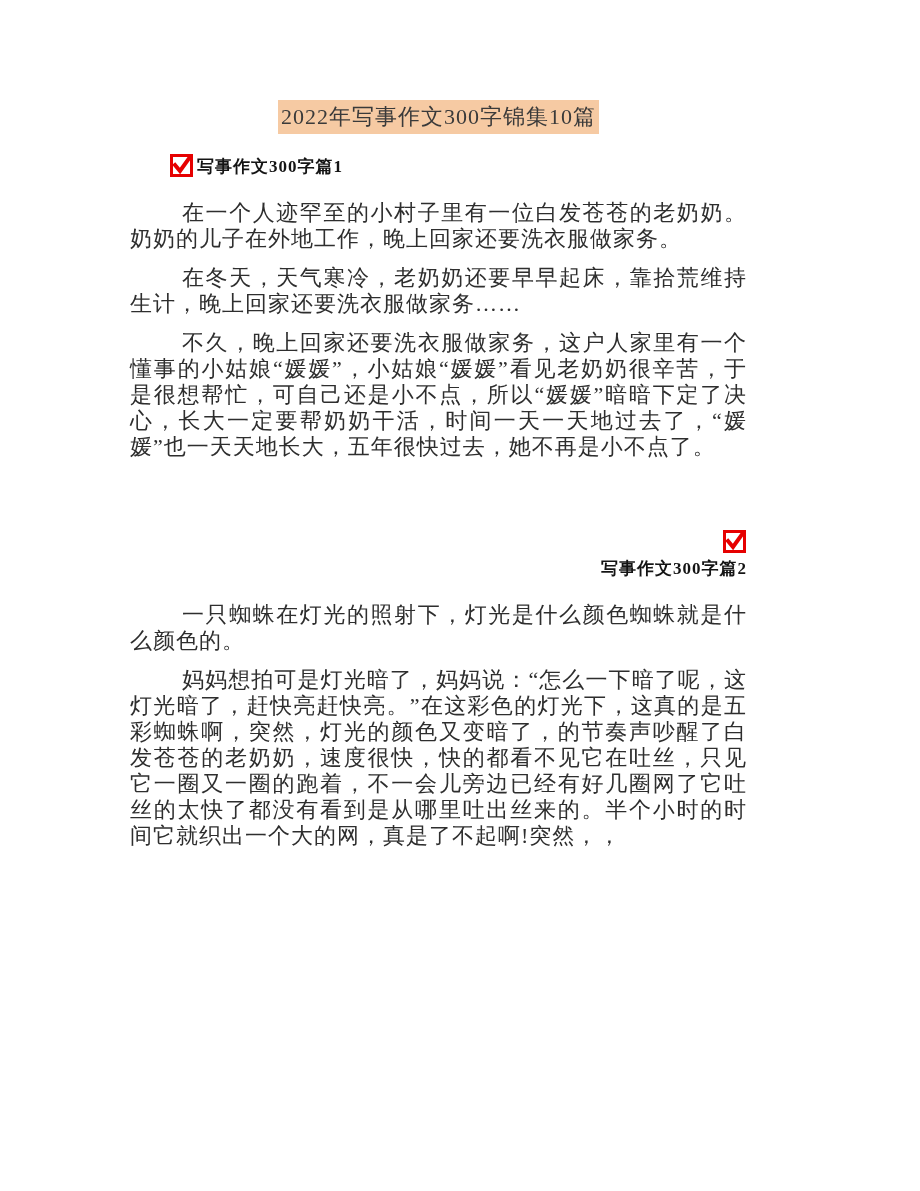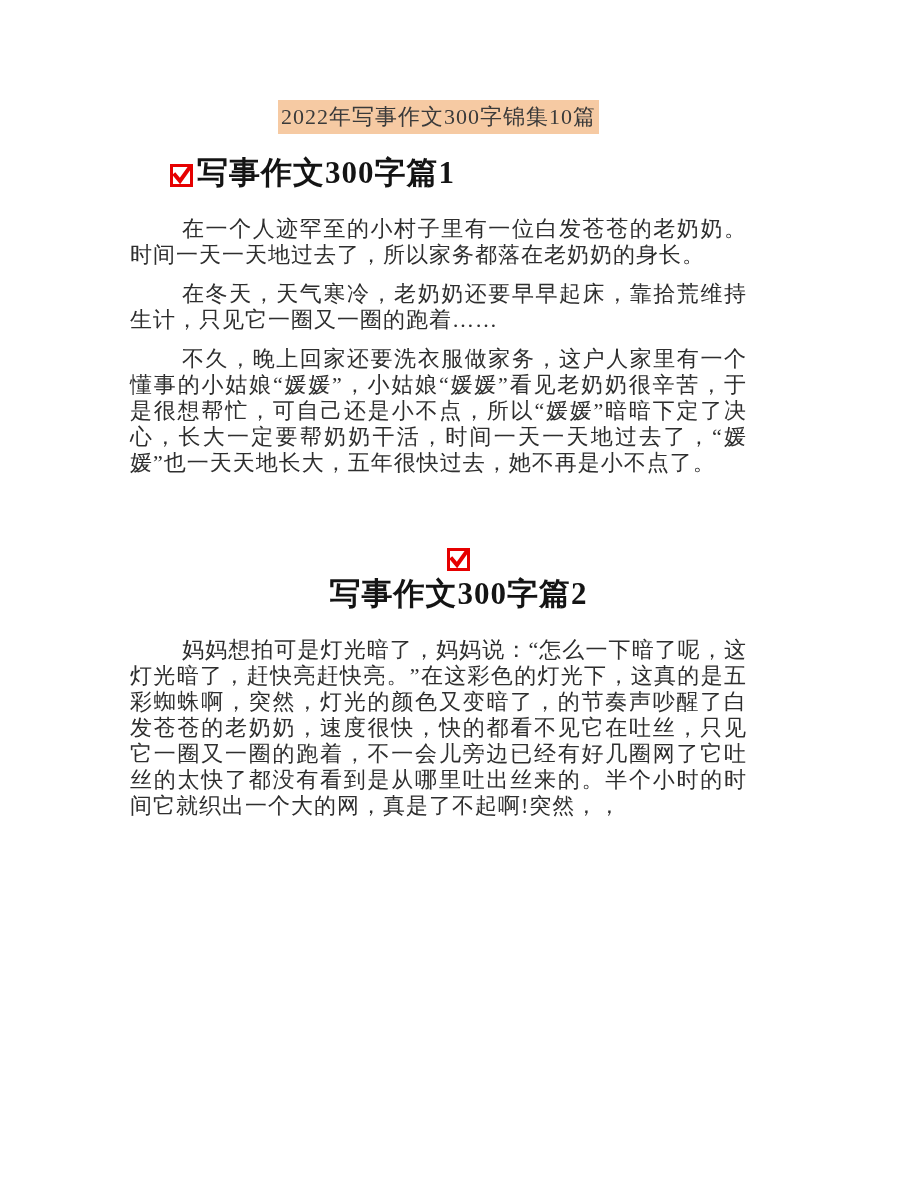--- a/index.html
+++ b/index.html
@@ -29,24 +29,24 @@
     font-size: 22px;
     line-height: 26px;
     padding: 4px 3px;
     color: #3a3a3a;
     background: #f6caa3;
     letter-spacing: 1px;
     font-weight: normal;
   }
   .section-heading {
     display: flex;
-    align-items: center;
+    align-items: flex-end;
     gap: 3px;
     margin: 0 0 22px 40px;
-    font-size: 31px;
+    font-size: 17px;
     font-weight: bold;
     color: #141414;
     letter-spacing: 1px;
   }
   .section-heading.second {
     margin-top: 68px;
     flex-direction: column;
   }
   .checkbox-icon {
     width: 24px;
@@ -80,29 +80,30 @@
   <div class="section-heading">
     <span class="checkbox-icon">
       <svg viewBox="0 0 24 26" width="24" height="26">
         <rect x="1.5" y="3.5" width="20" height="20" fill="#ffffff" stroke="#e60000" stroke-width="3"></rect>
         <path d="M5 13 L10 19 L20 5" fill="none" stroke="#e60000" stroke-width="4" stroke-linecap="square"></path>
       </svg>
     </span>
     <span>写事作文300字篇1</span>
   </div>
 
-  <p class="body-par">在一个人迹罕至的小村子里有一位白发苍苍的老奶奶。时间一天一天地过去了，所以家务都落在老奶奶的身长。</p>
-  <p class="body-par">在冬天，天气寒冷，老奶奶还要早早起床，靠拾荒维持生计，只见它一圈又一圈的跑着……</p>
+  <p class="body-par">在一个人迹罕至的小村子里有一位白发苍苍的老奶奶。奶奶的儿子在外地工作，晚上回家还要洗衣服做家务。</p>
+  <p class="body-par">在冬天，天气寒冷，老奶奶还要早早起床，靠拾荒维持生计，晚上回家还要洗衣服做家务……</p>
   <p class="body-par">不久，晚上回家还要洗衣服做家务，这户人家里有一个懂事的小姑娘“媛媛”，小姑娘“媛媛”看见老奶奶很辛苦，于是很想帮忙，可自己还是小不点，所以“媛媛”暗暗下定了决心，长大一定要帮奶奶干活，时间一天一天地过去了，“媛媛”也一天天地长大，五年很快过去，她不再是小不点了。</p>
 
   <div class="section-heading second">
     <span class="checkbox-icon">
       <svg viewBox="0 0 24 26" width="24" height="26">
         <rect x="1.5" y="3.5" width="20" height="20" fill="#ffffff" stroke="#e60000" stroke-width="3"></rect>
         <path d="M5 13 L10 19 L20 5" fill="none" stroke="#e60000" stroke-width="4" stroke-linecap="square"></path>
       </svg>
     </span>
     <span>写事作文300字篇2</span>
   </div>
 
+  <p class="body-par">一只蜘蛛在灯光的照射下，灯光是什么颜色蜘蛛就是什么颜色的。</p>
   <p class="body-par last">妈妈想拍可是灯光暗了，妈妈说：“怎么一下暗了呢，这灯光暗了，赶快亮赶快亮。”在这彩色的灯光下，这真的是五彩蜘蛛啊，突然，灯光的颜色又变暗了，的节奏声吵醒了白发苍苍的老奶奶，速度很快，快的都看不见它在吐丝，只见它一圈又一圈的跑着，不一会儿旁边已经有好几圈网了它吐丝的太快了都没有看到是从哪里吐出丝来的。半个小时的时间它就织出一个大的网，真是了不起啊!突然，，</p>
 
 </div>
 
 </body></html>

